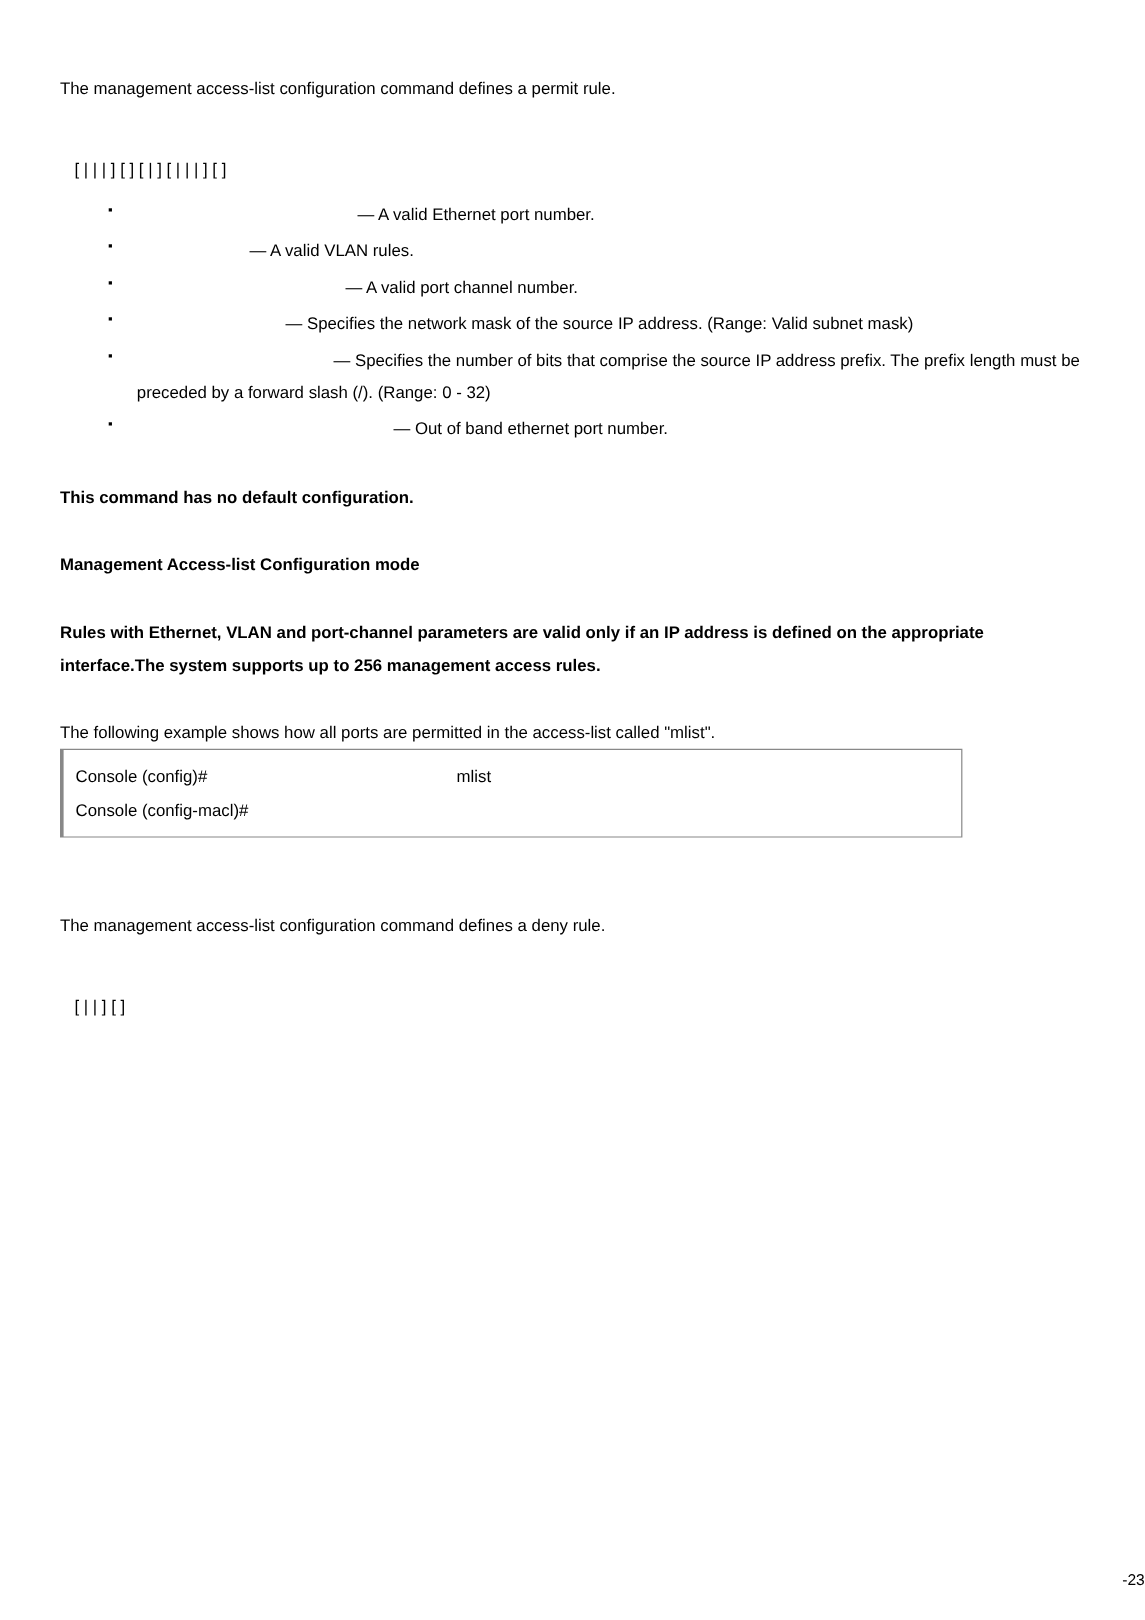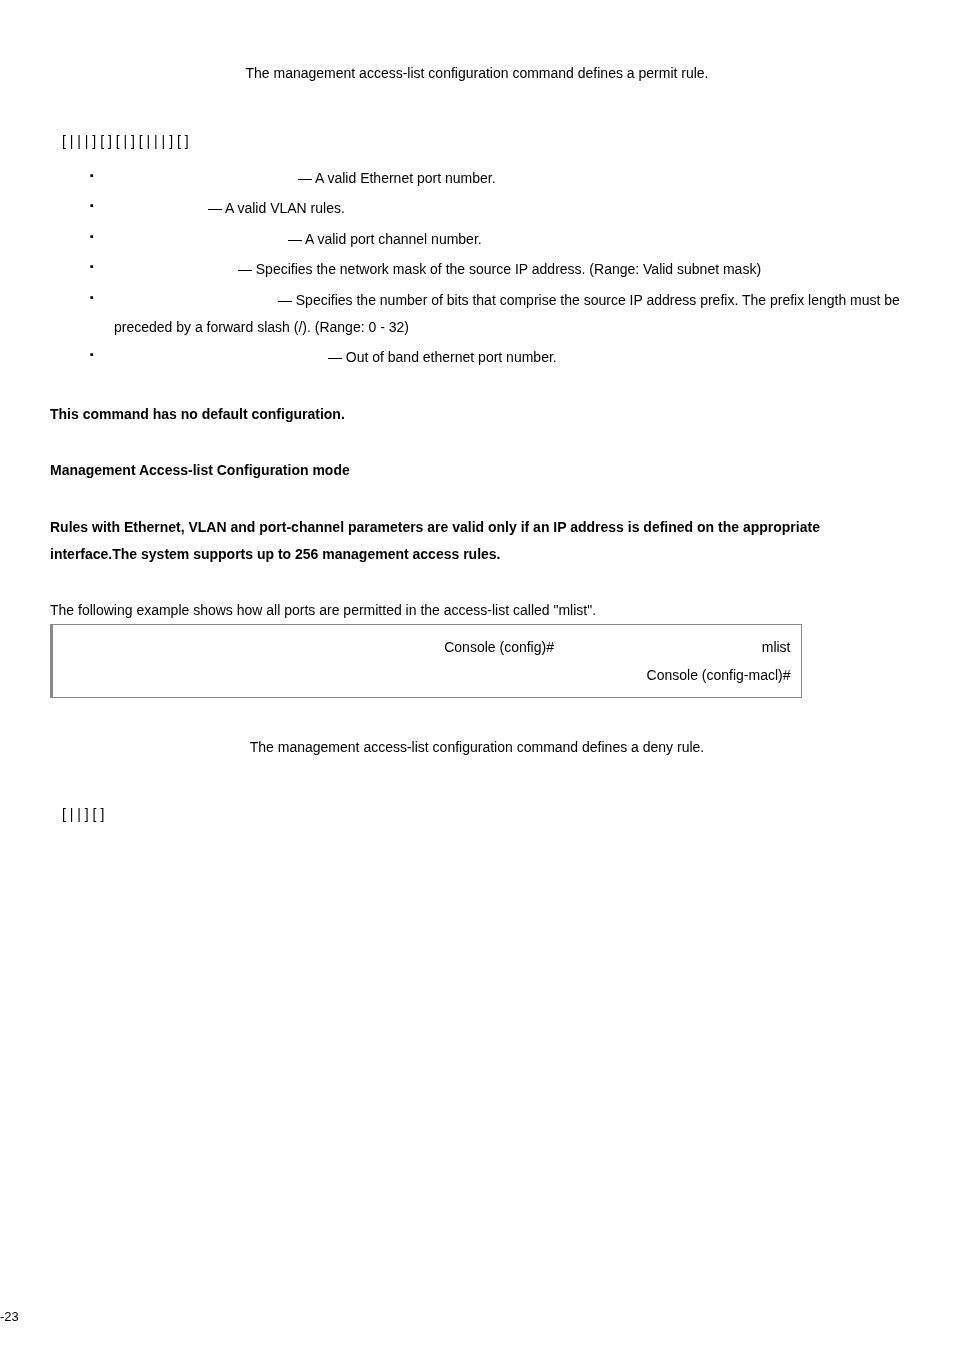--- a/index.html
+++ b/index.html
@@ -14,21 +14,20 @@
   .page {
     width: 954px;
     min-height: 1350px;
     margin: 0 auto;
     padding: 60px 50px 30px 50px;
     box-sizing: border-box;
     position: relative;
   }
   .intro {
     margin-bottom: 40px;
-    text-align: center;
   }
   .syntax {
     margin: 0 0 10px 12px;
     line-height: 2;
   }
   .bullets {
     list-style: none;
     padding: 0;
     margin: 0 0 30px 40px;
   }
@@ -48,29 +47,28 @@
     margin: 20px 0 30px 0;
     font-weight: bold;
   }
   .example-box {
     border: 1px solid #888;
     border-left: 3px solid #888;
     padding: 8px 10px;
     width: 88%;
     box-sizing: border-box;
     line-height: 2;
-    margin-bottom: 36px;
-    text-align: right;
+    margin-bottom: 60px;
   }
   .page-num {
     position: absolute;
     bottom: 20px;
     left: 0;
     right: 0;
-    text-align: left;
+    text-align: right;
     font-size: 13px;
   }
   .mono-gap {
     display: inline-block;
   }
 </style>
 </head>
 <body>
 
 <div class="page">

